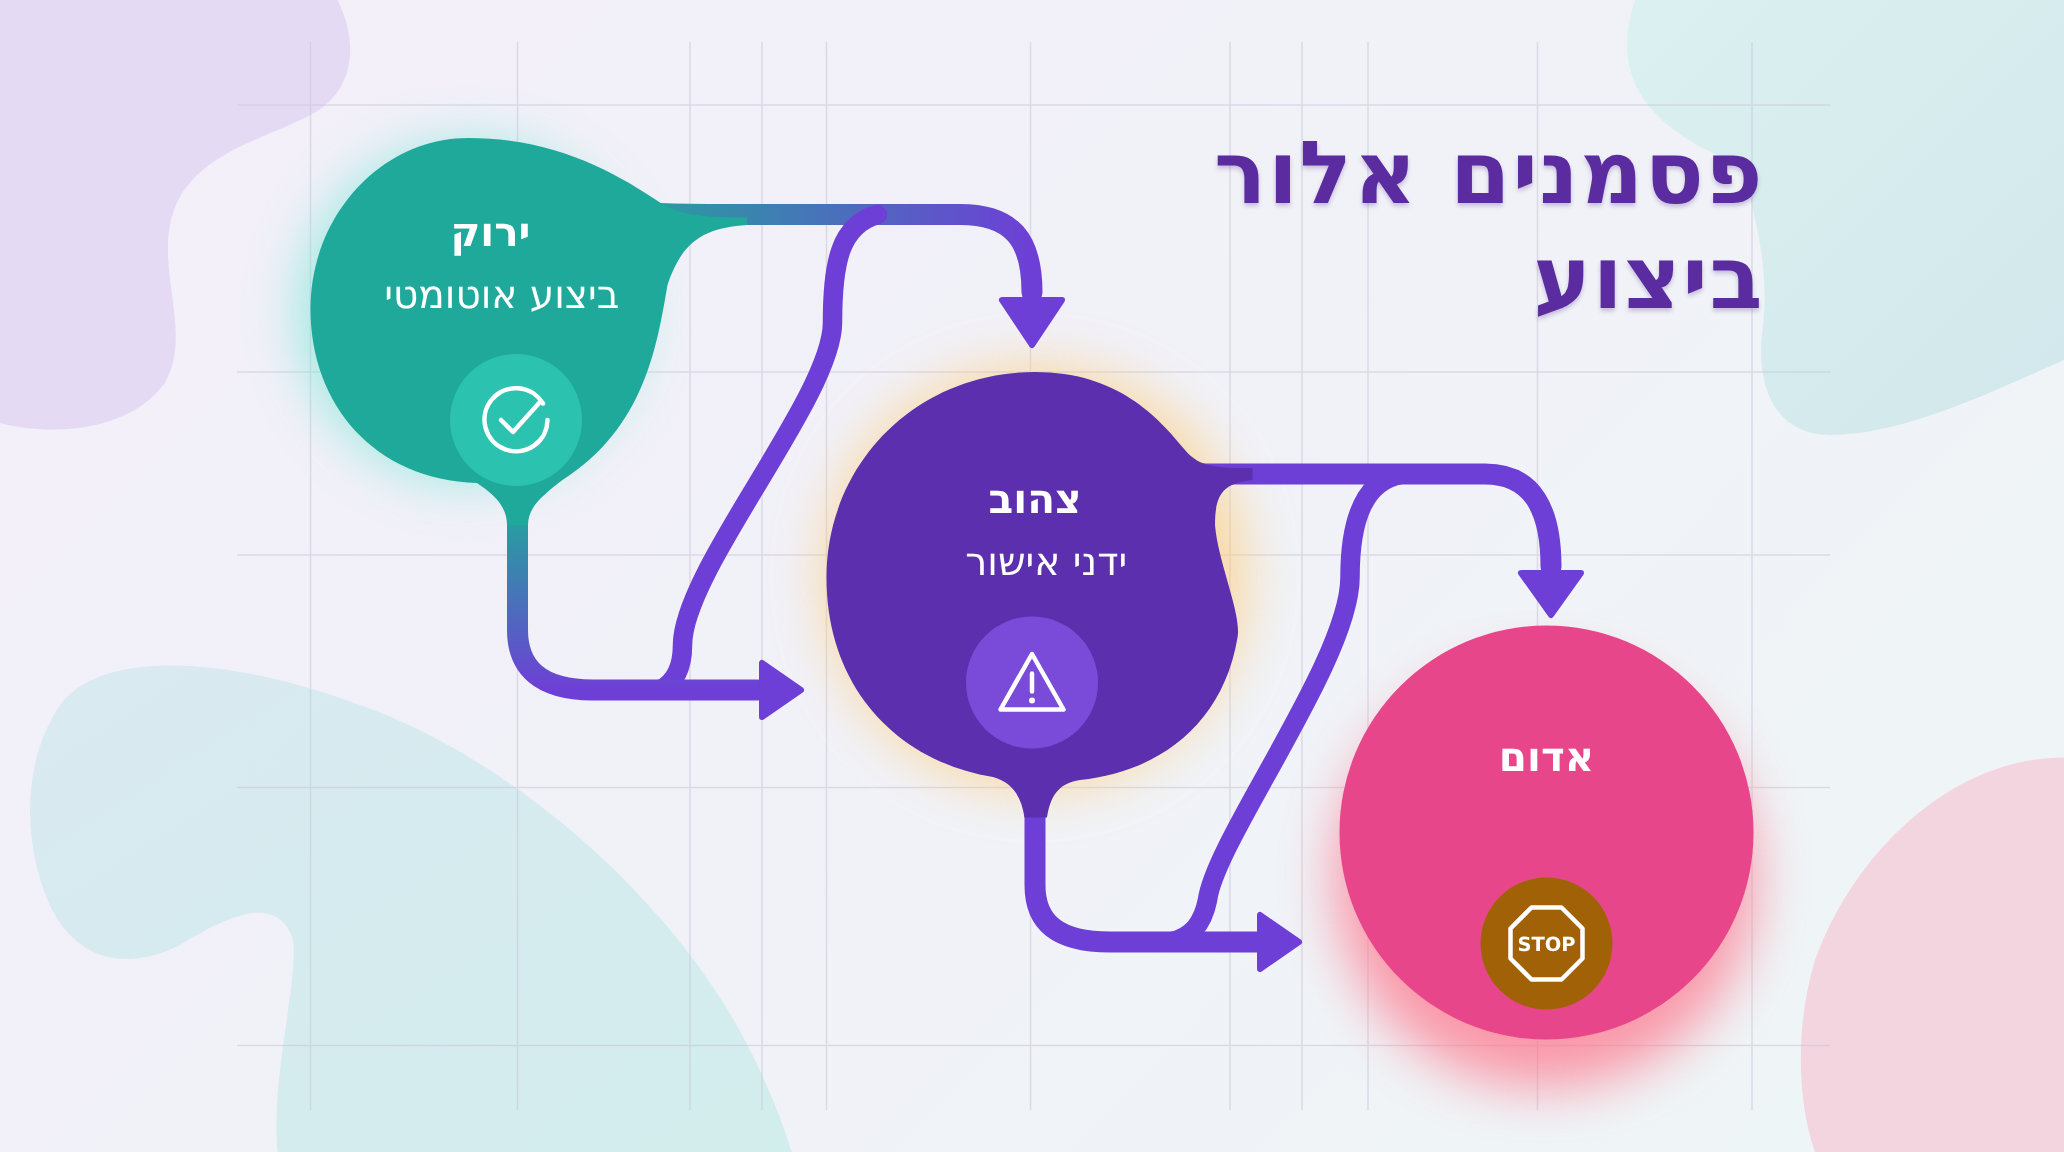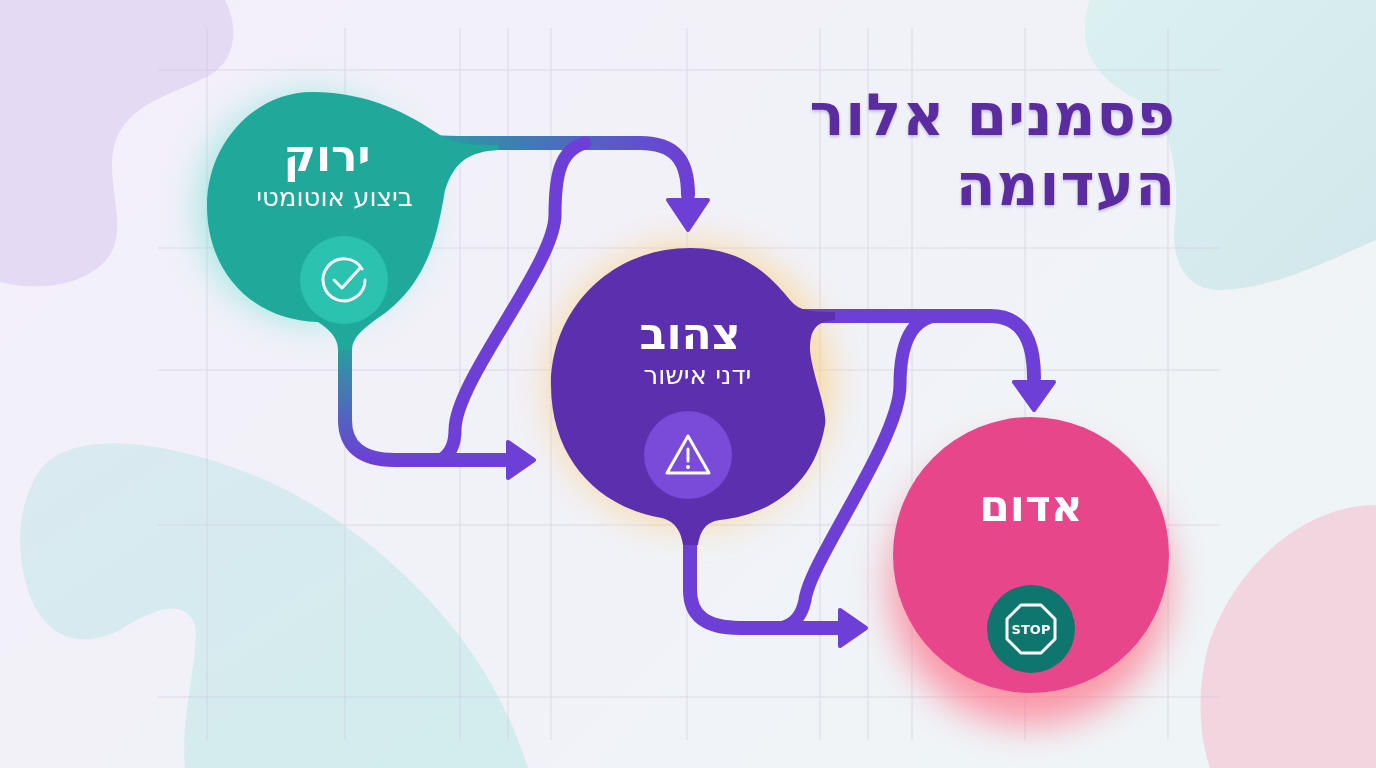--- a/index.html
+++ b/index.html
@@ -42,21 +42,21 @@
     .node-label {
       position: absolute;
       direction: rtl;
       text-align: center;
       color: #ffffff;
     }
     .node-title {
       display: block;
       font-family: "DejaVu Sans", sans-serif;
       font-weight: bold;
-      font-size: 44px;
+      font-size: 27px;
       line-height: 44px;
     }
     .node-sub {
       display: block;
       font-family: "DejaVu Sans", sans-serif;
       font-weight: normal;
       font-size: 26px;
       line-height: 34px;
       margin-top: 2px;
       margin-left: 15px;
@@ -161,21 +161,21 @@
 
     <g>
       <path d="M690,248 C745,248 772,278 790,300 C800,312 812,312 835,312 L835,320 C815,322 810,330 810,350 C812,375 828,410 825,425 C815,485 770,515 720,520 C705,522 700,532 698,545 L683,545 C681,532 676,522 662,518 C600,508 551,460 551,385 C551,310 610,248 690,248 Z" fill="#5b2fae"></path>
     </g>
 
     <circle cx="1031" cy="555" r="138" fill="#e8468a"></circle>
   </svg>
 
   <div class="title">
     <div>פסמנים אלור</div>
-    <div>העדומה</div>
+    <div>ביצוע</div>
   </div>
 
   <div class="node-label" style="left:207px; top:134px; width:240px;">
     <span class="node-title">ירוק</span>
     <span class="node-sub">ביצוע אוטומטי</span>
   </div>
   <div class="icon-badge" style="left:300px; top:236px; background:#2cc2b0;">
     <svg width="56" height="56" viewBox="0 0 56 56">
       <path d="M46,17 A21,21 0 1 0 49,28" fill="none" stroke="#ffffff" stroke-width="3" stroke-linecap="round"></path>
       <path d="M18,28 L26,36 L44,16" fill="none" stroke="#ffffff" stroke-width="3" stroke-linecap="round" stroke-linejoin="round"></path>
@@ -190,20 +190,20 @@
     <svg width="56" height="56" viewBox="0 0 56 56">
       <path d="M28,9 L49,46 L7,46 Z" fill="none" stroke="#ffffff" stroke-width="3" stroke-linejoin="round"></path>
       <line x1="28" y1="22" x2="28" y2="34" stroke="#ffffff" stroke-width="3" stroke-linecap="round"></line>
       <circle cx="28" cy="40" r="2" fill="#ffffff"></circle>
     </svg>
   </div>
 
   <div class="node-label" style="left:895px; top:484px; width:272px;text-align:center;">
     <span class="node-title">אדום</span>
   </div>
-  <div class="icon-badge" style="left:987px; top:585px; background:#0f766e;">
+  <div class="icon-badge" style="left:987px; top:585px; background:#a16207;">
     <svg width="60" height="60" viewBox="0 0 60 60">
       <polygon points="20,6 40,6 54,20 54,40 40,54 20,54 6,40 6,20" fill="none" stroke="#ffffff" stroke-width="3" stroke-linejoin="round"></polygon>
       <text x="30" y="35" text-anchor="middle" fill="#ffffff" font-family="DejaVu Sans, sans-serif" font-size="13" font-weight="bold">STOP</text>
     </svg>
   </div>
 
 </div>
 
 </body></html>

